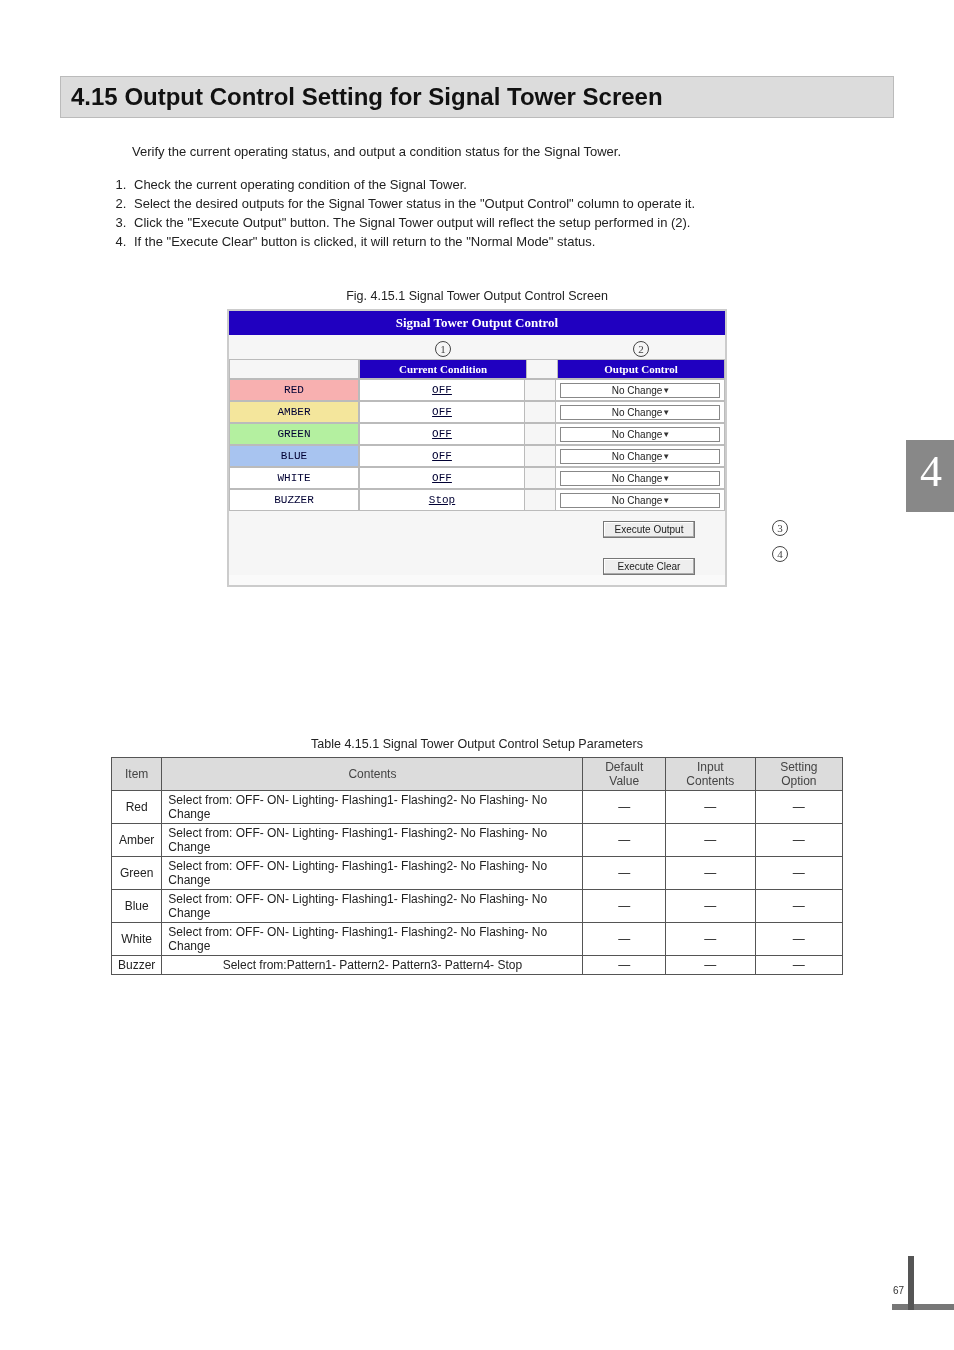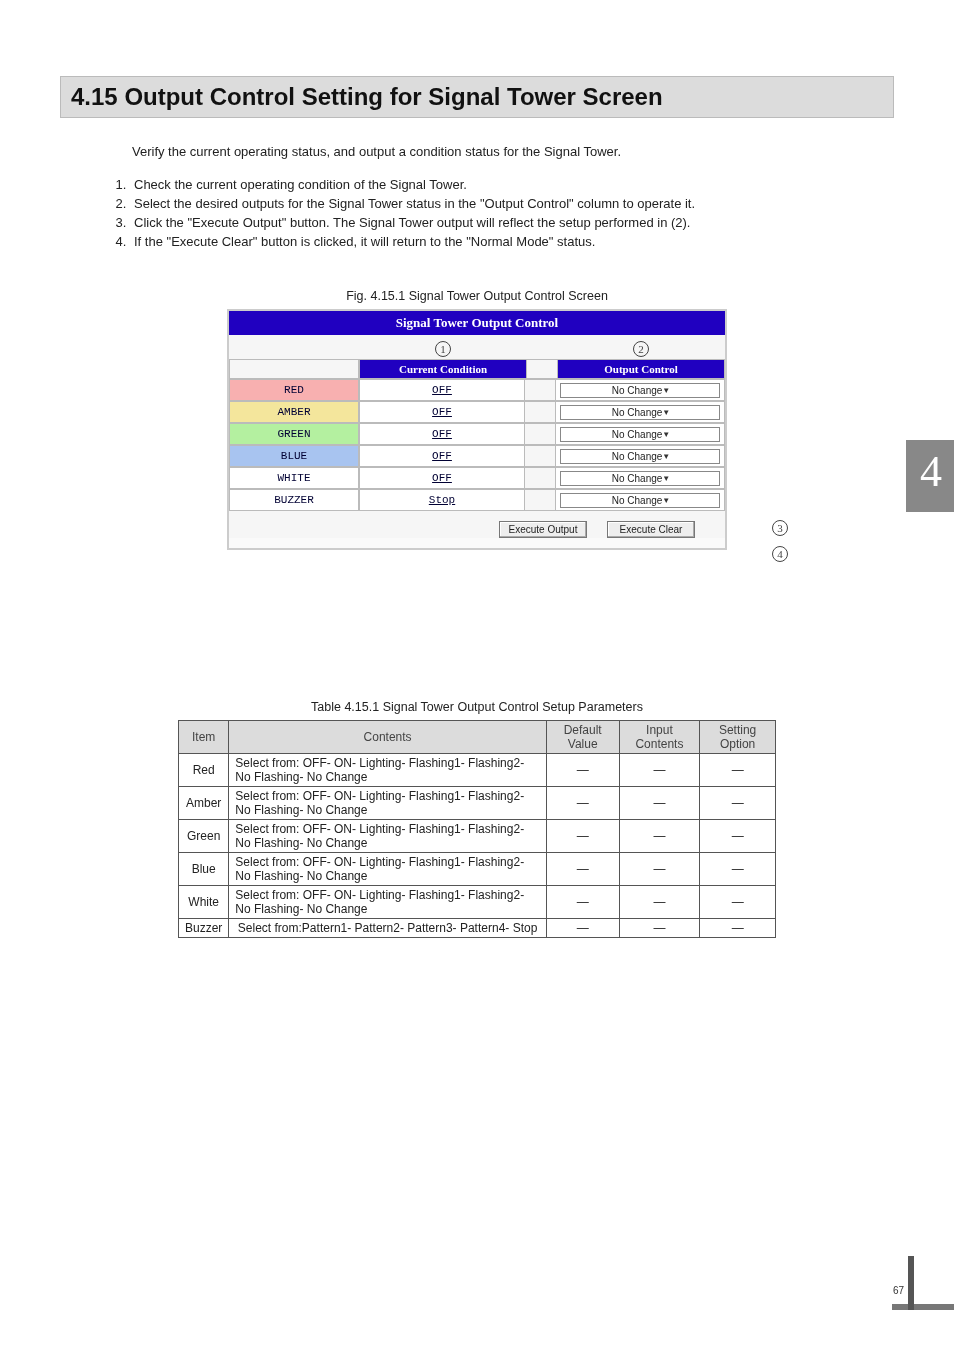--- a/index.html
+++ b/index.html
@@ -149,21 +149,21 @@
   }
   .select .caret { font-size: 8px; color:#333; }
   .lbl-red   { background: #f8b0b0; color:#003; }
   .lbl-amber { background: #f4e69c; color:#003; }
   .lbl-green { background: #b4f0a0; color:#003; }
   .lbl-blue  { background: #a8c4f0; color:#003; }
   .lbl-white { background: #ffffff; color:#003; }
   .lbl-buzz  { background: #ffffff; color:#003; }
   .btn-stack {
     display:flex;
-    flex-direction:row;
+    flex-direction:column;
     align-items:flex-end;
     gap:20px;
     padding: 10px 30px 0 0;
     margin-left: 270px;
   }
   .winbtn {
     font-size: 10px;
     border: 1px solid #777;
     background: #eee;
     padding: 2px 8px;
@@ -174,21 +174,21 @@
   .tbl-caption {
     text-align: center;
     font-size: 12.5px;
     margin-top: 150px;
     margin-bottom: 6px;
   }
   table.params {
     border-collapse: collapse;
     margin: 0 auto;
     font-size: 12px;
-    width: 598px;
+    width: 732px;
   }
   table.params th, table.params td {
     border: 1px solid #555;
     padding: 2px 6px;
     text-align: center;
     color:#222;
   }
   table.params th {
     background: #dcdcdc;
     font-weight: normal;

